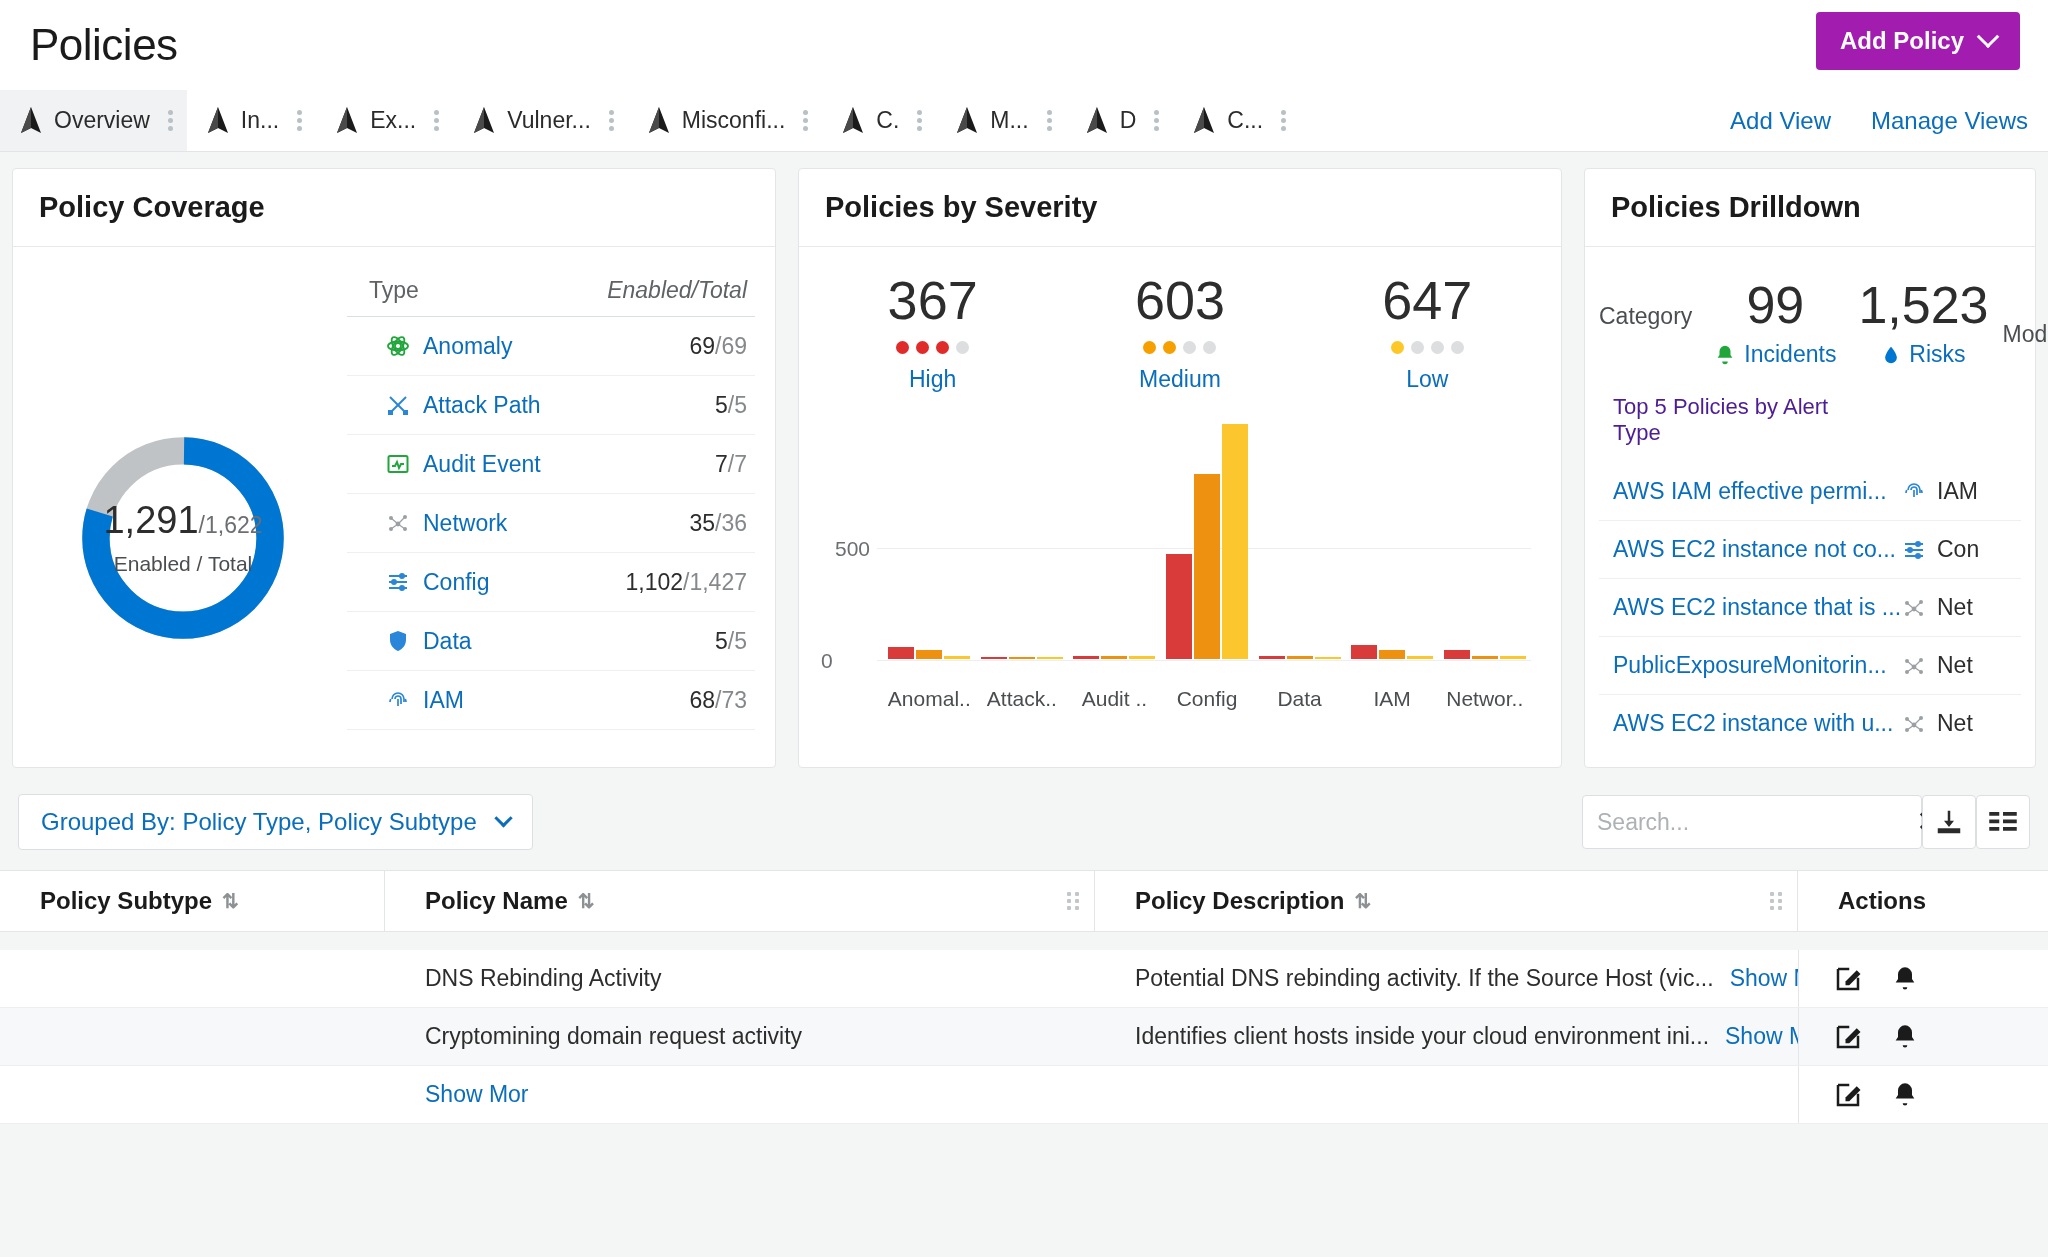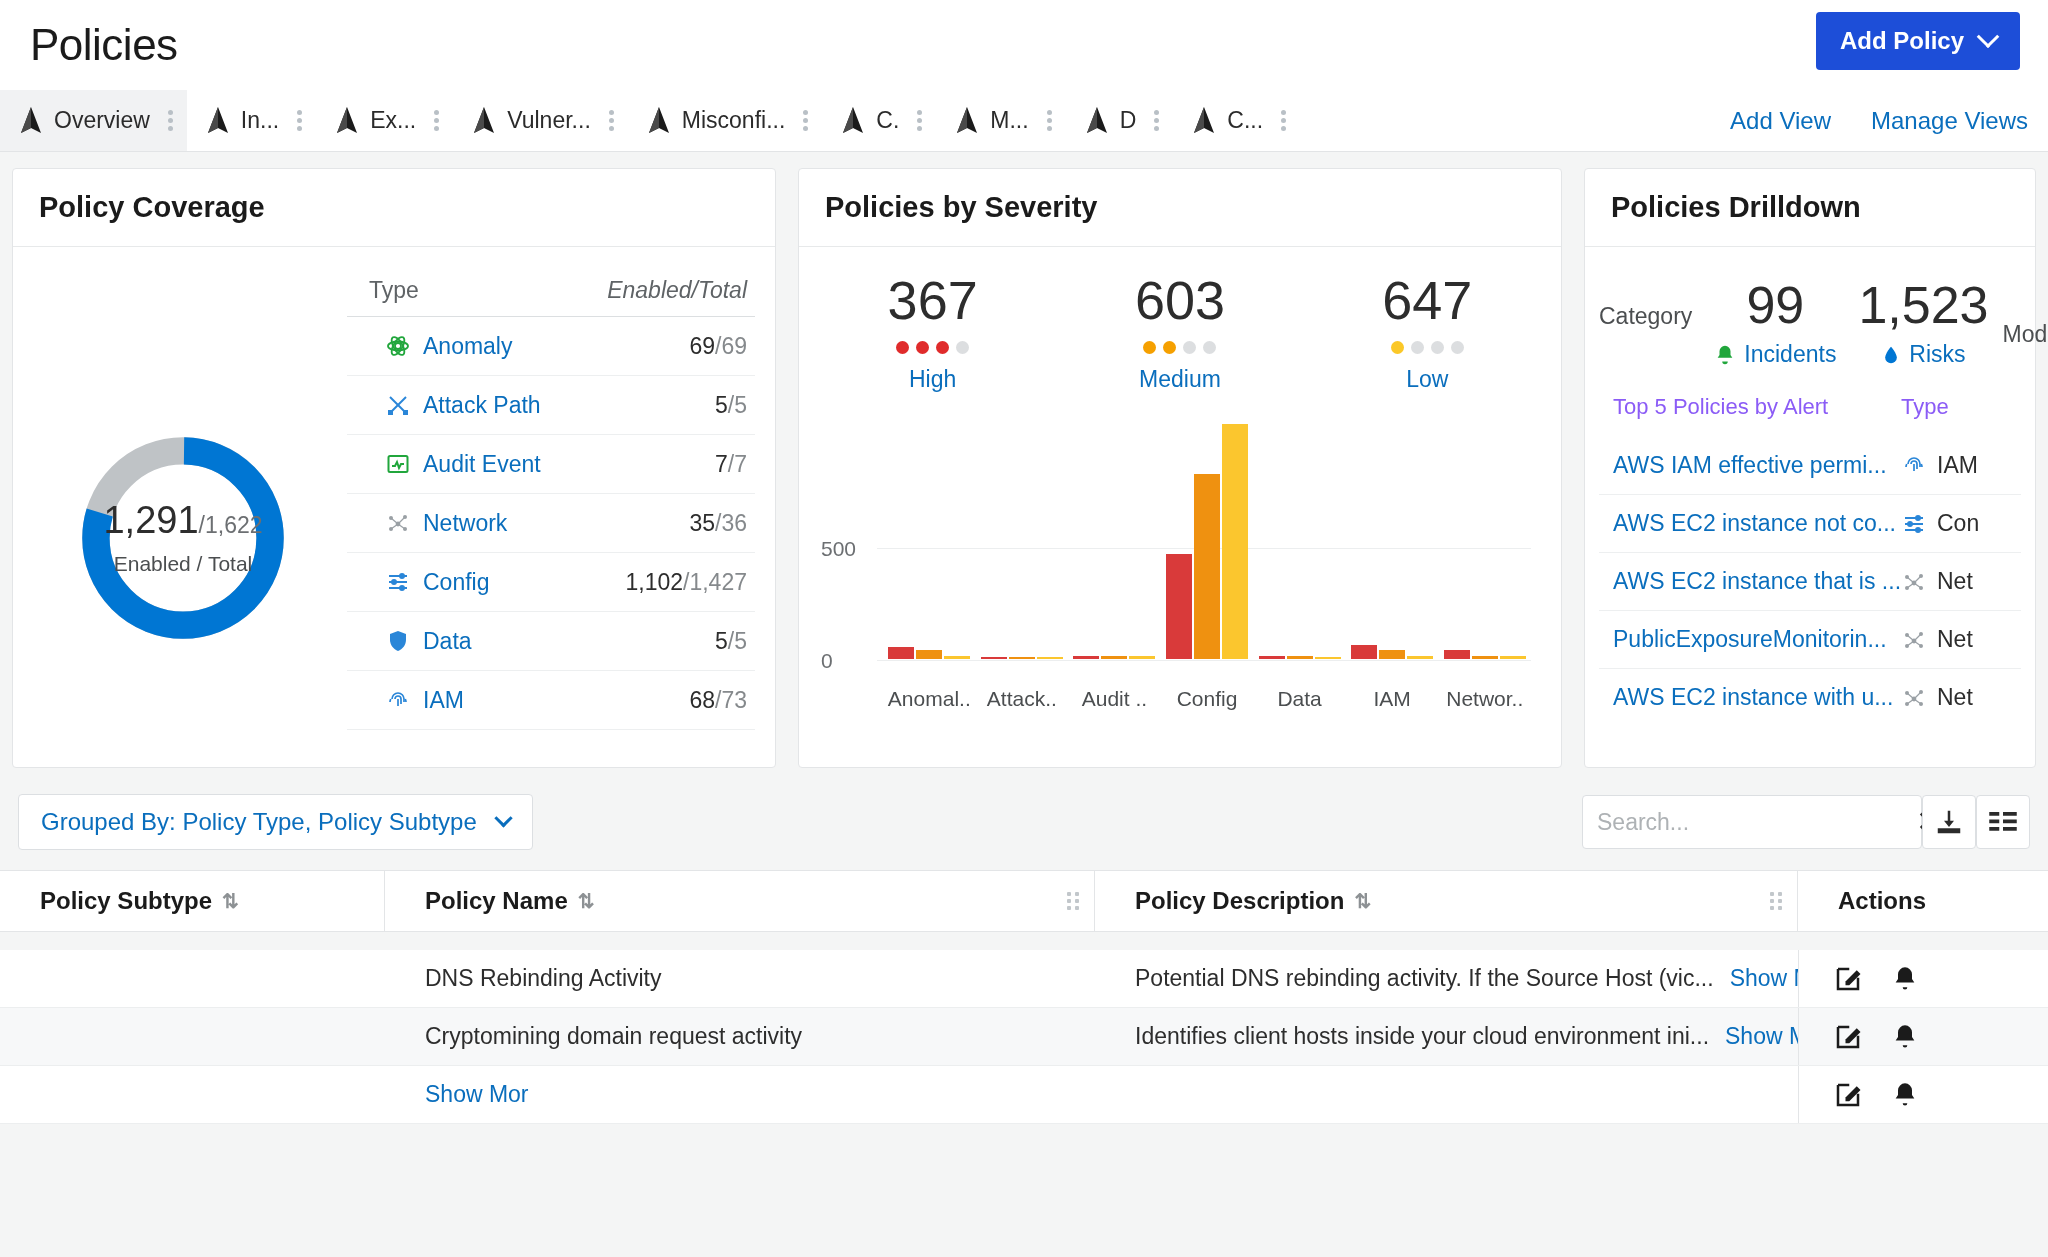--- a/index.html
+++ b/index.html
@@ -13,21 +13,21 @@
   .page { position: relative; width: 2048px; height: 1257px; }
 
   
   .header {
     position: relative; height: 90px; background: #fff;
     display: flex; align-items: center; padding: 0 30px;
   }
   .page-title { font-size: 44px; font-weight: 400; color: #1b1b1b; letter-spacing: -0.5px; }
   .add-policy-btn {
     position: absolute; right: 28px; top: 12px;
-    background: #1d4ed8; color: #fff; border: none; border-radius: 4px;
+    background: #a21caf; color: #fff; border: none; border-radius: 4px;
     height: 58px; padding: 0 24px; font-size: 24px; font-weight: bold;
     display: flex; align-items: center; gap: 16px; cursor: pointer;
     font-family: "Liberation Sans", sans-serif;
   }
   .chev { display:inline-block; width: 16px; height: 16px; border-right: 3px solid currentColor; border-bottom: 3px solid currentColor; transform: rotate(45deg) translate(-3px,-3px); }
 
   
   .tabstrip {
     position: relative; height: 62px; background: #fff;
     display: flex; align-items: stretch; border-bottom: 1px solid #e2e4e6;
@@ -108,21 +108,21 @@
   .xlabels span { flex: 1; text-align: center; font-size: 21px; color: #4b4e50; }
 
   
   .dd-top { display: flex; align-items: flex-start; padding: 28px 0 0 14px; }
   .ddcat { font-size: 23px; color: #4b4e50; padding-top: 28px; }
   .ddstat { margin-left: 22px; display: flex; flex-direction: column; align-items: center; }
   .ddnum { font-size: 52px; font-weight: 300; color: #2d2d2d; }
   .ddlink { margin-top: 6px; font-size: 23px; color: #0a6ebd; display: flex; align-items: center; gap: 8px; cursor: pointer; }
   .ddmode { font-size: 23px; color: #4b4e50; align-self: center; margin-left: 14px; padding-top: 26px; }
   .ddtable { margin: 26px 14px 0 14px; }
-  .ddhrow { display: flex; font-size: 22px; color: #8b5cf6; padding: 0 0 16px 14px; }
+  .ddhrow { display: flex; font-size: 22px; color: #4c1d95; padding: 0 0 16px 14px; flex-direction: column; }
   .ddhrow .h1 { flex: 1; }
   .ddhrow .h2 { width: 120px; }
   .ddrow { display: flex; align-items: center; height: 58px; border-top: 1px solid #edeff0; padding-left: 14px; }
   .ddrow:first-of-type { border-top: none; }
   .ddrow .d1 { flex: 1; font-size: 23px; color: #0a6ebd; white-space: nowrap; overflow: hidden; cursor: pointer; }
   .ddrow .d2 { width: 120px; display: flex; align-items: center; gap: 10px; font-size: 23px; color: #2d2d2d; white-space: nowrap; overflow: hidden; }
 
   
   .groupbar { display: flex; align-items: center; padding: 26px 18px 20px 18px; }
   .groupsel {
@@ -452,21 +452,21 @@
             <div class="sevdots">
               <i style="background:#fbc828"></i>
               <i style=""></i>
               <i style=""></i>
               <i style=""></i>
             </div>
             <div class="sevlabel">Low</div>
           </div>
         </div>
       <div class="chartarea">
-        <div class="ylab" style="top:120px;">500</div>
+        <div class="ylab" style="top:120px;margin-left:14px;">500</div>
         <div class="gridline" style="top:131px;"></div>
         <div class="ylab" style="top:232px;">0</div>
         <div class="gridline" style="top:243px;"></div>
         <div class="bars" id="bars">
             <div class="bargroup">
               <div class="bar" style="height:12.3px;background:#d93a3a;"></div>
               <div class="bar" style="height:9.5px;background:#ef9110;"></div>
               <div class="bar" style="height:3.0px;background:#fbc62e;"></div>
             </div>
             <div class="bargroup">

